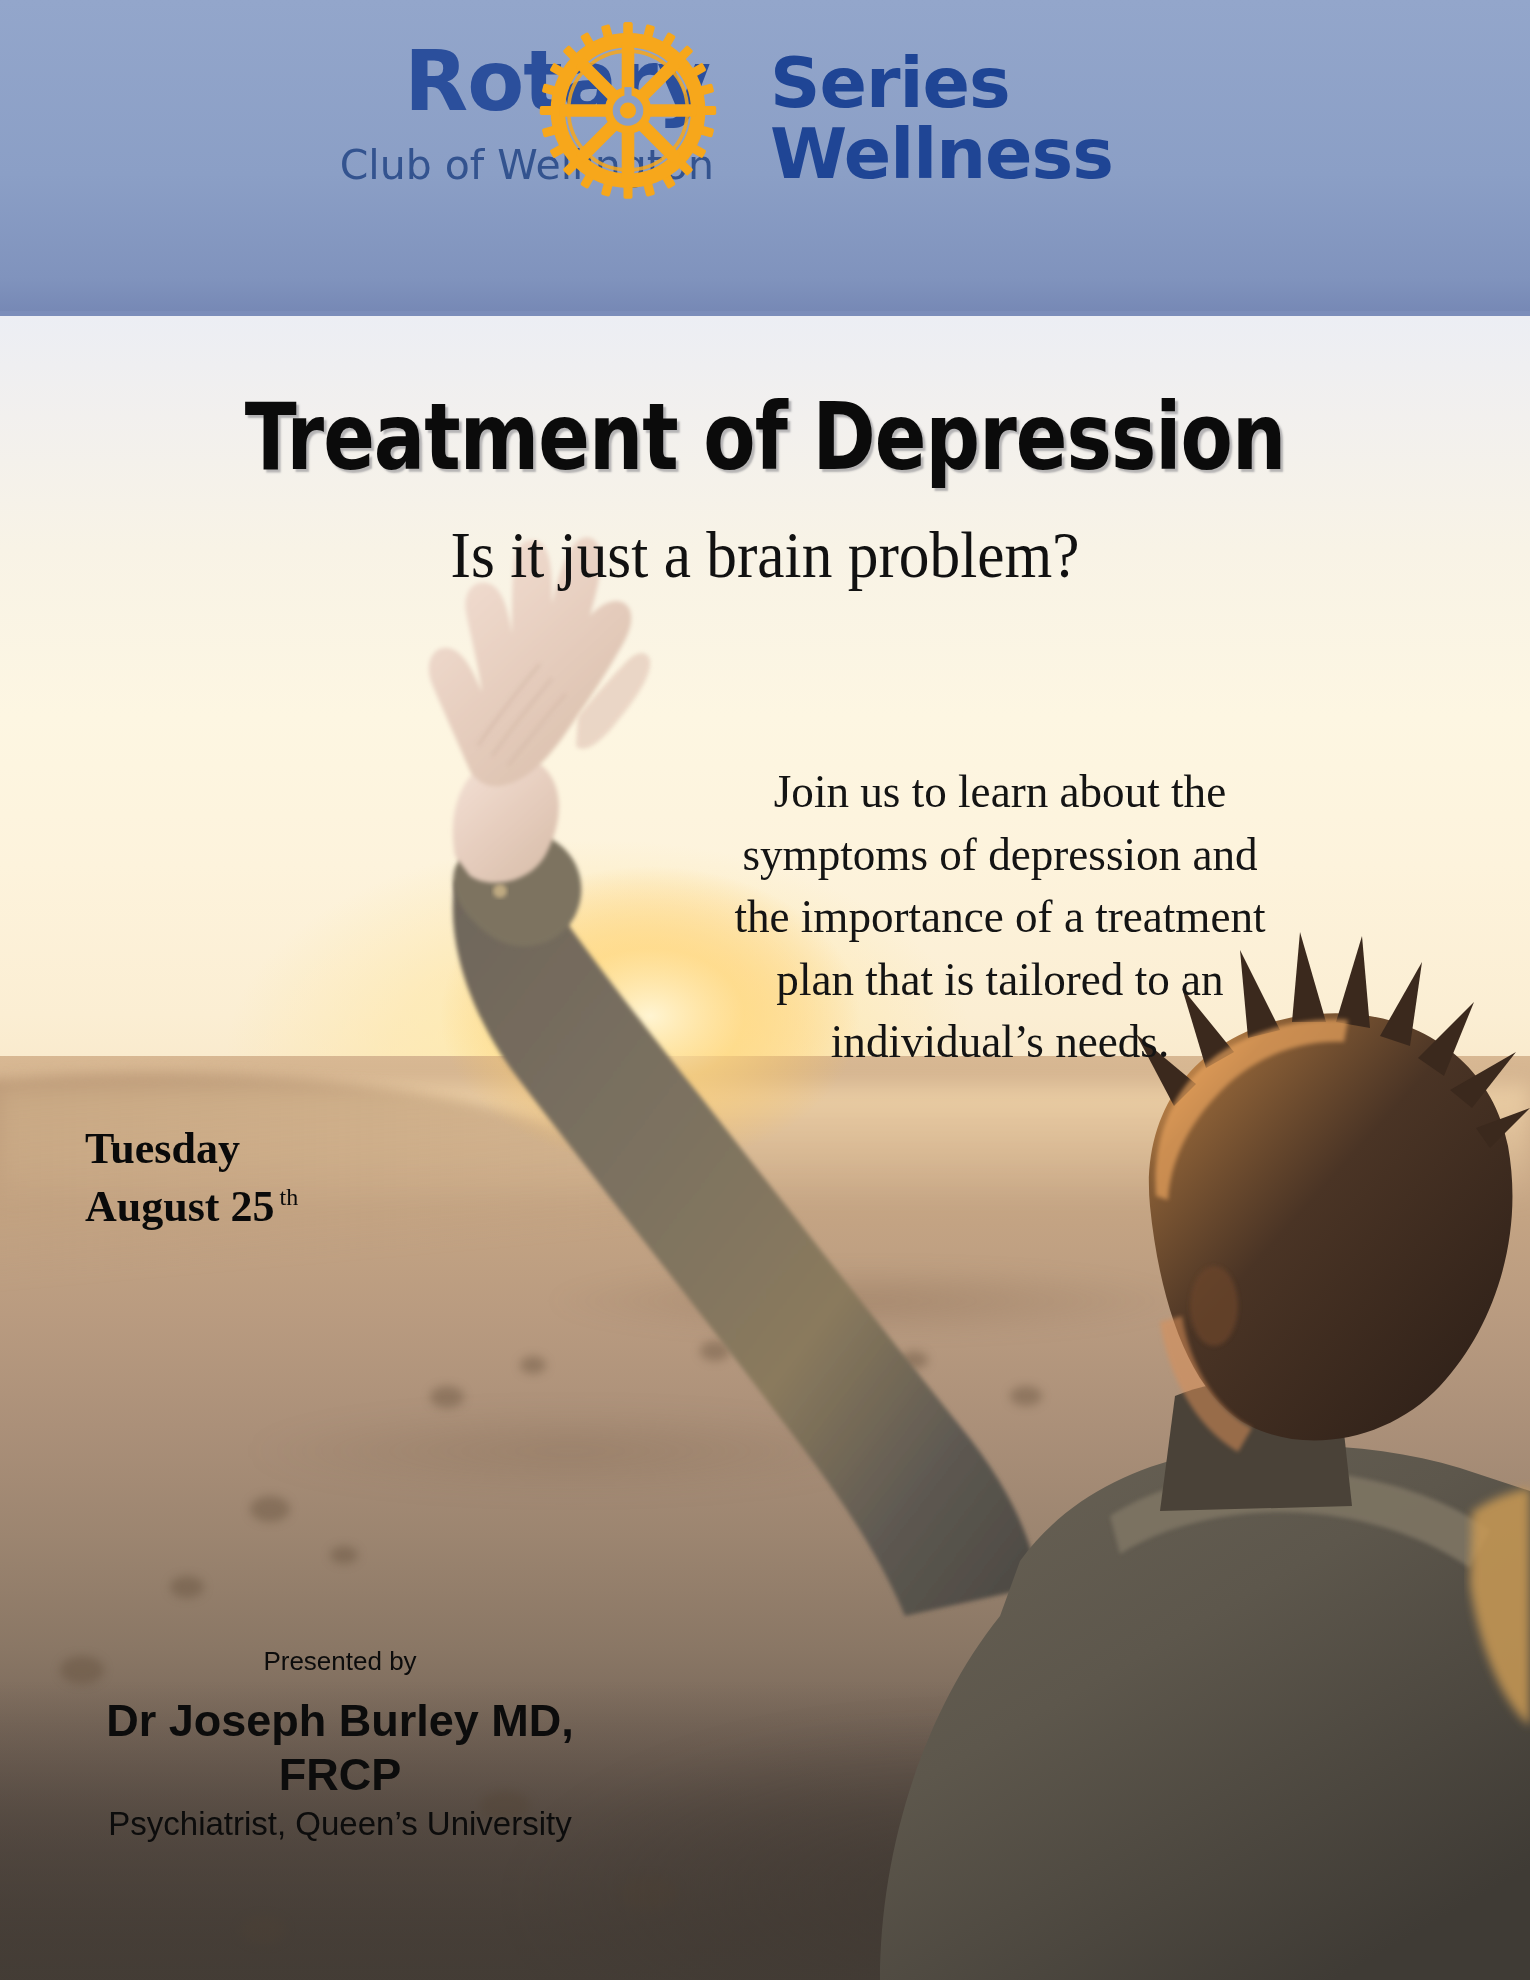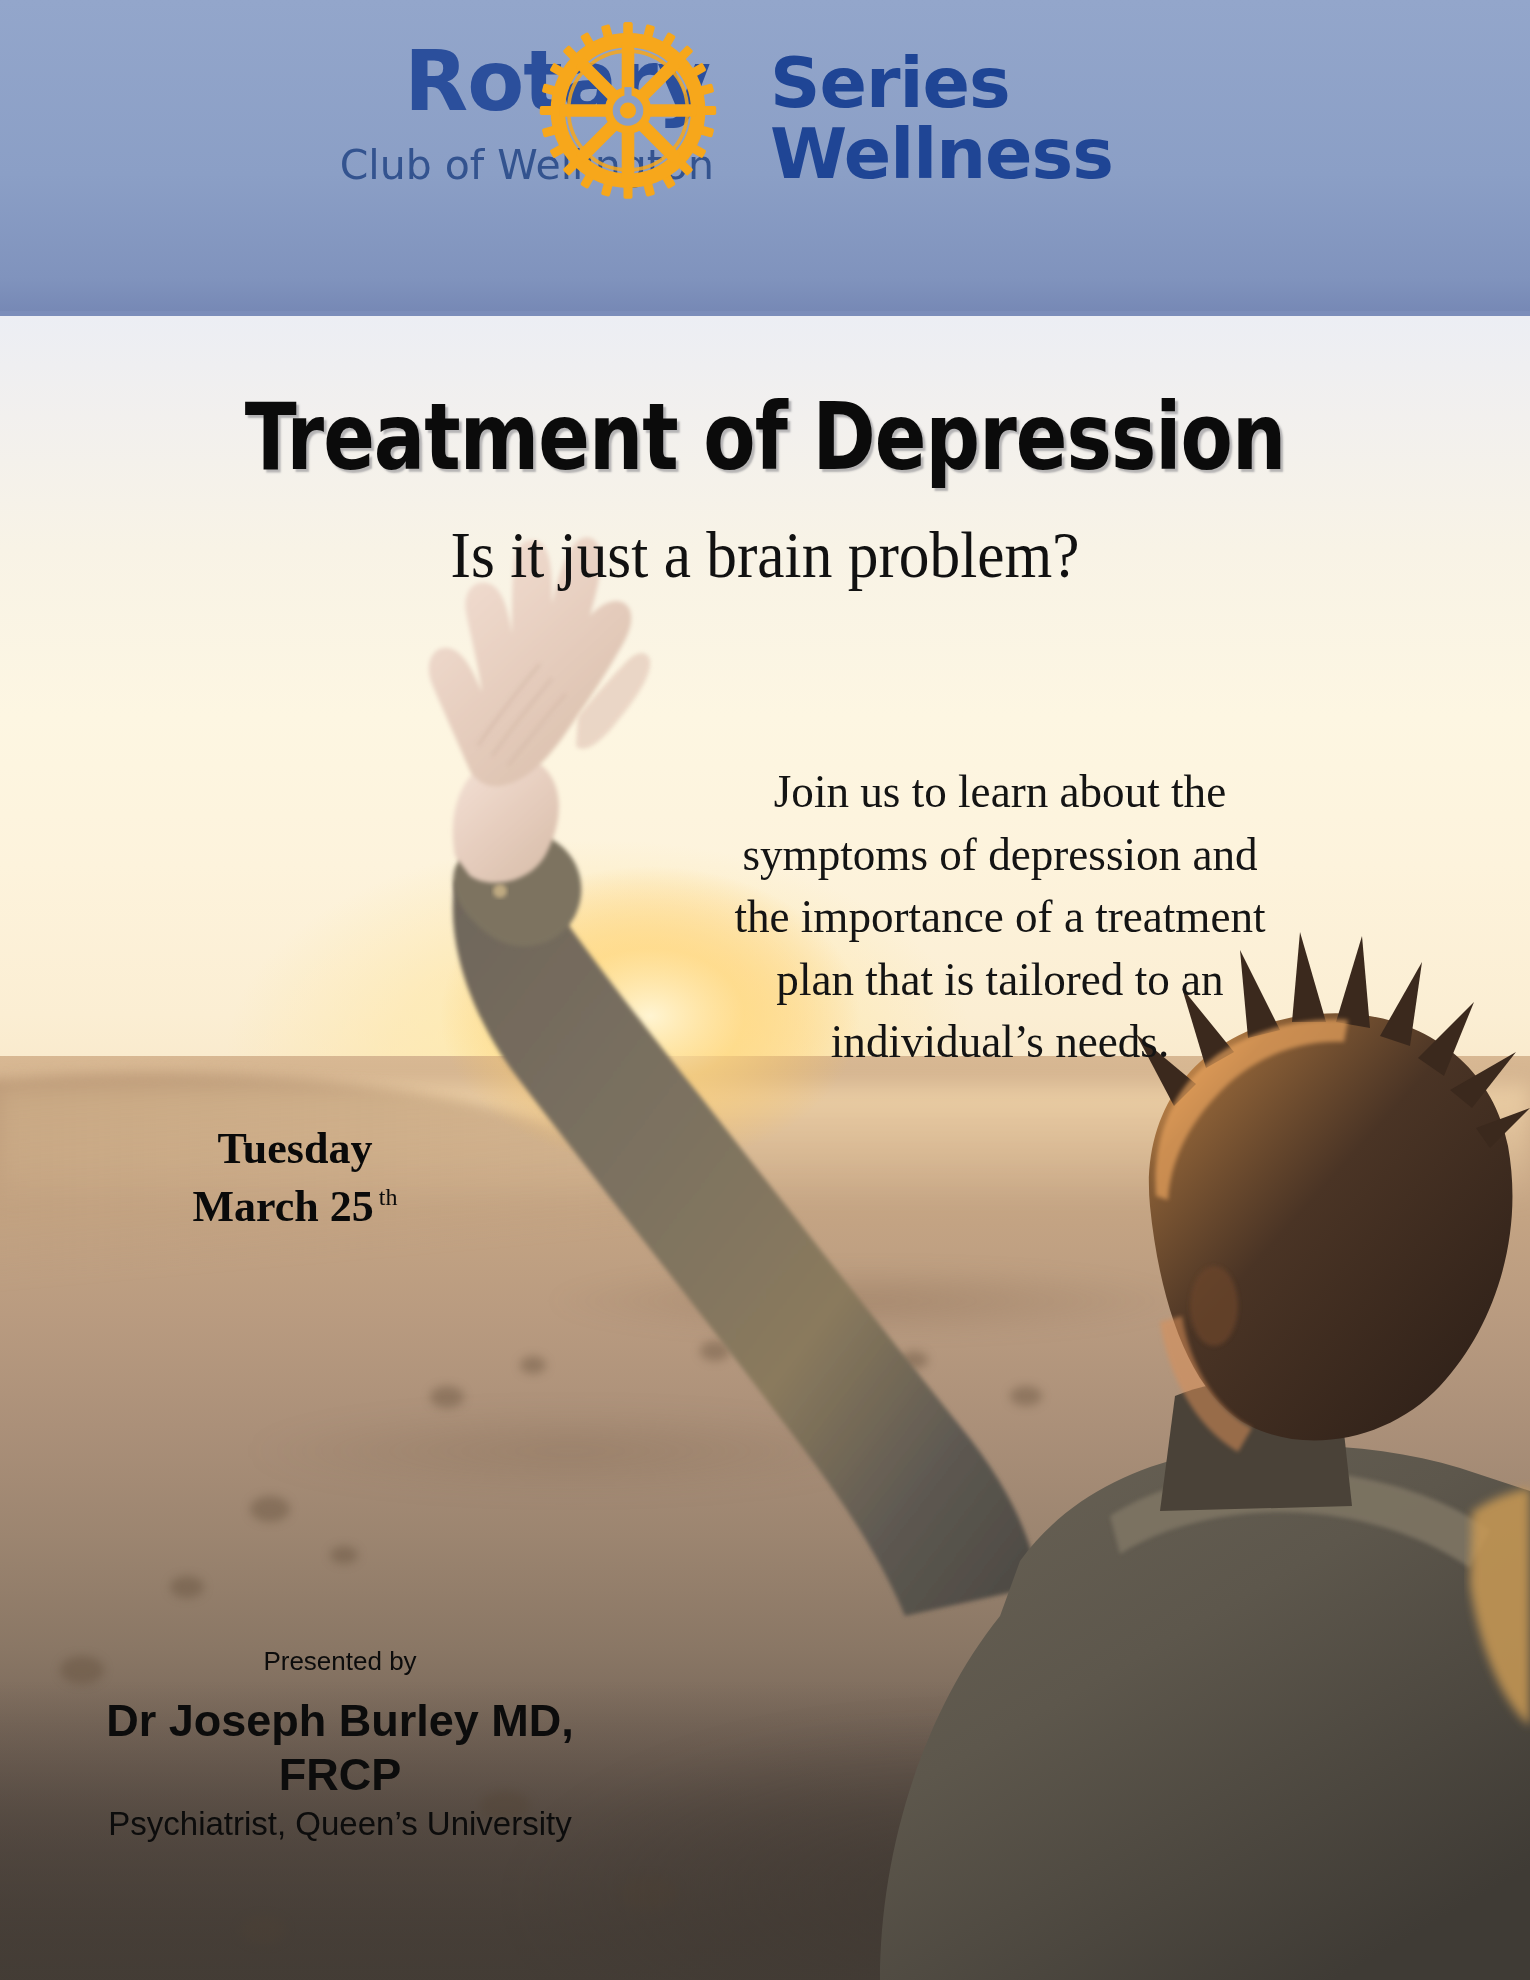--- a/index.html
+++ b/index.html
@@ -150,21 +150,21 @@
   }
   .blurb{
     position:absolute;left:700px;top:760px;width:600px;
     text-align:center;
     font-family:"Liberation Serif","DejaVu Serif",serif;
     font-size:47px;line-height:1.33;color:#141414;
     transform:scaleX(0.96);
   }
 
   .when{
-    position:absolute;left:85px;top:1120px;width:420px;text-align:center;
+    position:absolute;left:85px;top:1120px;width:420px;text-align:left;
     color:#0a0a0a;
   }
   .when-day,.when-date,.when-time{
     font-family:"Liberation Serif","DejaVu Serif",serif;
     font-weight:700;font-size:44px;line-height:1.32;
   }
   .when-date .sup{
     font-size:24px;vertical-align:super;font-weight:400;padding-left:5px;
   }
   .where{
@@ -399,21 +399,21 @@
       </div>
     </div>
   </div>
 
   <div class="headline">Treatment of Depression</div>
   <div class="subhead">Is it just a brain problem?</div>
   <div class="blurb">Join us to learn about the symptoms of depression and the importance of a treatment plan that is tailored to an individual’s needs.</div>
 
   <div class="when">
     <div class="when-day">Tuesday</div>
-    <div class="when-date"><span>March 25</span><span class="sup">th</span></div>
+    <div class="when-date"><span>August 25</span><span class="sup">th</span></div>
   </div>
 
 
   <div class="presenter">
     <div class="pres-by">Presented by</div>
     <div class="pres-name">Dr Joseph Burley MD, FRCP</div>
     <div class="pres-role">Psychiatrist, Queen’s University</div>
   </div>
 
 </div>

